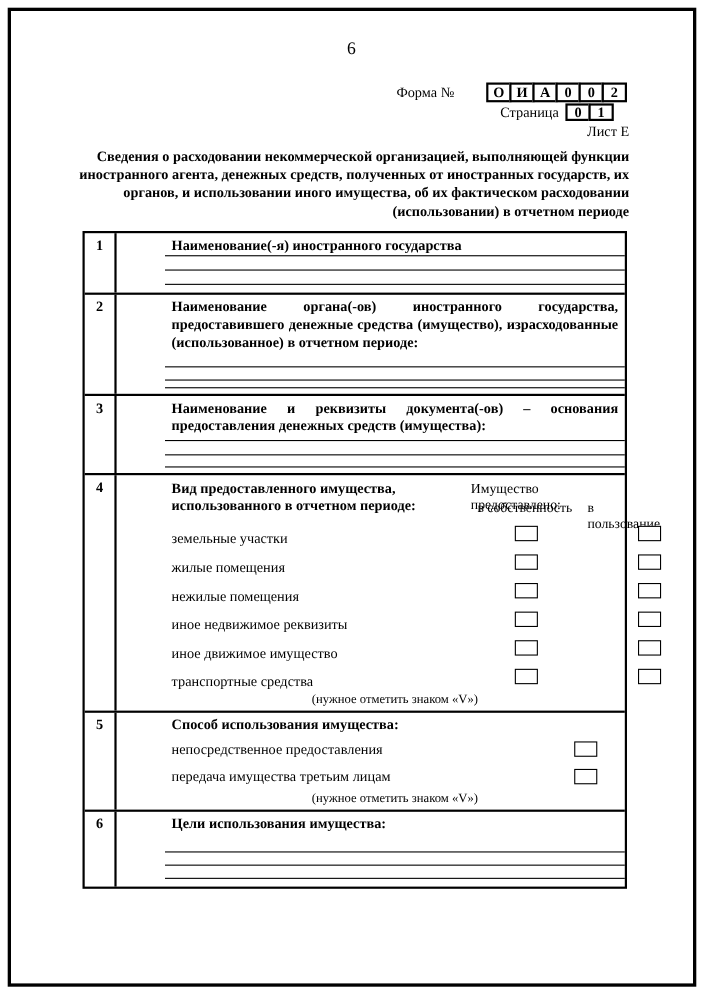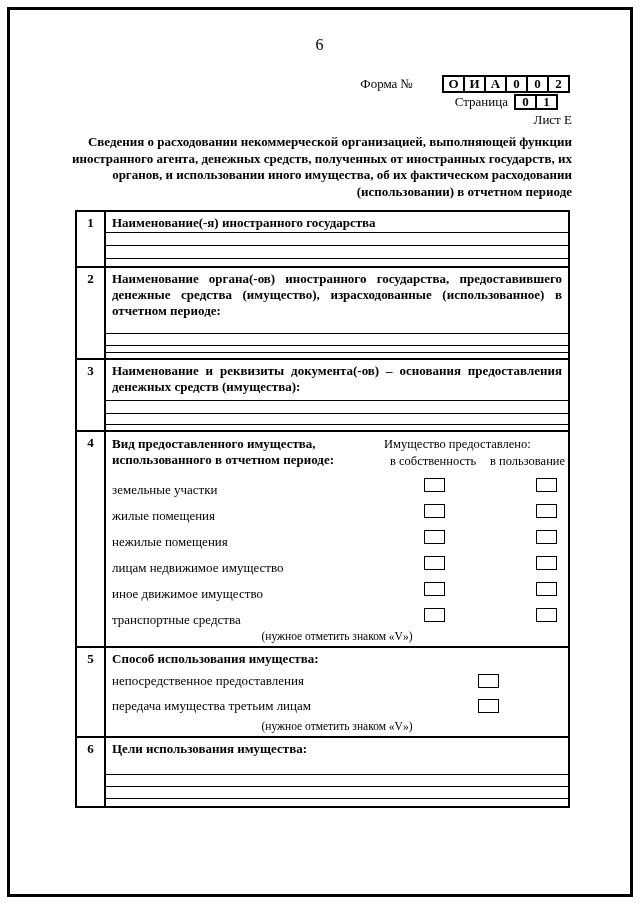--- a/index.html
+++ b/index.html
@@ -42,21 +42,21 @@
   .form-table {
     position:absolute; top:210px; left:75px; width:495px;
     border:2.2px solid #000;
   }
   .section { display:flex; border-bottom:2.2px solid #000; }
   .section:last-child { border-bottom:none; }
   .num-cell {
     flex:none; width:29px; border-right:2px solid #000;
     text-align:center; font-weight:bold; font-size:13px; padding-top:3px;
   }
-  .content-cell { flex:1; position:relative; min-width:0; }
+  .content-cell { flex:1; position:relative; min-width:0;padding-left:44px; }
   .sec-title {
     font-weight:bold; font-size:13px; line-height:16px;
     padding:3px 6px 1px 6px; text-align:justify;
   }
   .sec-title.nj { text-align:left; }
   .underl { border-bottom:1.2px solid #000; }
   .wline { border-bottom:1.2px solid #000; }
   .h5{height:5px}.h7{height:7px}.h11{height:11px}.h12{height:12px}
   .h13{height:13px}.h14{height:14px}.h17{height:17px}
   .spacer { border:none; }
@@ -163,21 +163,21 @@
           <span class="prop-label">жилые помещения</span>
           <span class="cbx cb1"></span>
           <span class="cbx cb2"></span>
         </div>
         <div class="prop-row">
           <span class="prop-label">нежилые помещения</span>
           <span class="cbx cb1"></span>
           <span class="cbx cb2"></span>
         </div>
         <div class="prop-row">
-          <span class="prop-label">лицам недвижимое имущество</span>
+          <span class="prop-label">иное недвижимое реквизиты</span>
           <span class="cbx cb1"></span>
           <span class="cbx cb2"></span>
         </div>
         <div class="prop-row">
           <span class="prop-label">иное движимое имущество</span>
           <span class="cbx cb1"></span>
           <span class="cbx cb2"></span>
         </div>
         <div class="prop-row">
           <span class="prop-label">транспортные средства</span>

